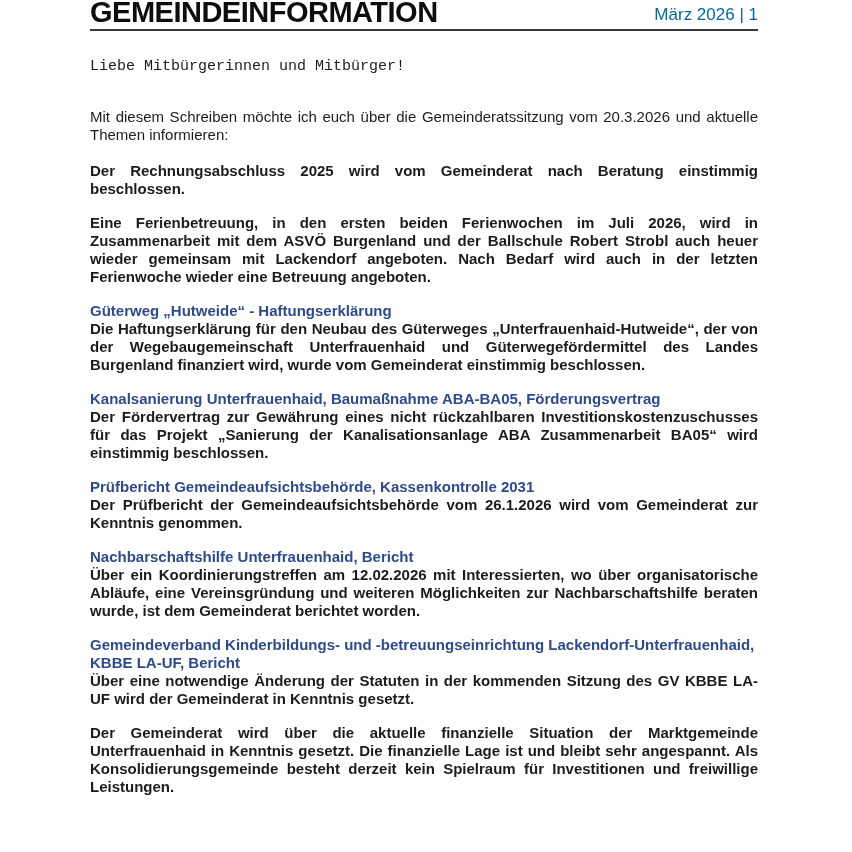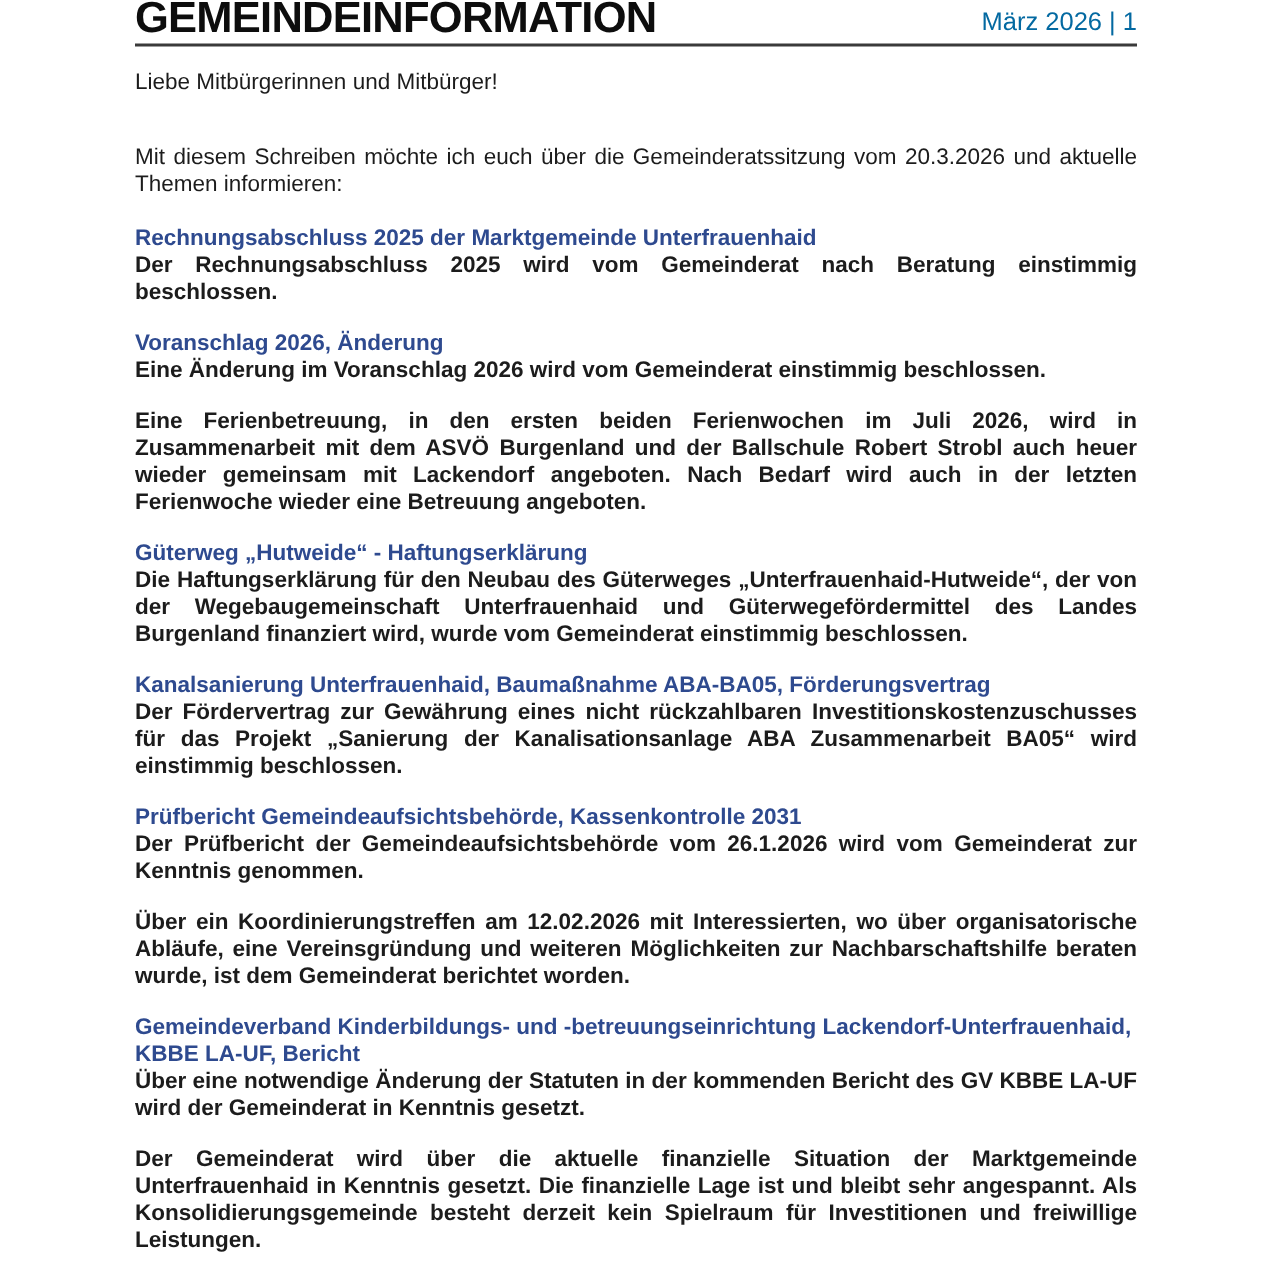--- a/index.html
+++ b/index.html
@@ -42,23 +42,24 @@
     white-space: nowrap;
     line-height: 22px;
     padding-bottom: 2px;
   }
   .rule {
     border: 0;
     border-top: 2.5px solid #3a3a3a;
     margin: 1px 0 0 0;
   }
   .greeting {
-    margin-top: 15px;
+    margin-top: 27px;
     font-size: 15px;
     line-height: 18px;
+    font-family: Liberation Mono, monospace;
   }
   .intro {
     margin-top: 32px;
     font-size: 15px;
     line-height: 18px;
     text-align: justify;
   }
   .section { margin-top: 16px; }
   .section.first { margin-top: 18px; }
   .section-title {
@@ -85,28 +86,23 @@
     <div class="title">GEMEINDEINFORMATION</div>
     <div class="issue">März 2026 | 1</div>
   </div>
   <hr class="rule">
 
   <div class="greeting">Liebe Mitbürgerinnen und Mitbürger!</div>
 
   <p class="intro">Mit diesem Schreiben möchte ich euch über die Gemeinderatssitzung vom 20.3.2026 und aktuelle Themen informieren:</p>
 
   <div class="section first">
-    <div class="section-title">Rechnungsabschluss 2025 der Marktgemeinde Unterfrauenhaid</div>
     <p class="section-body">Der Rechnungsabschluss 2025 wird vom Gemeinderat nach Beratung einstimmig beschlossen.</p>
   </div>
 
-  <div class="section">
-    <div class="section-title">Voranschlag 2026, Änderung</div>
-    <p class="section-body">Eine Änderung im Voranschlag 2026 wird vom Gemeinderat einstimmig beschlossen.</p>
-  </div>
 
   <div class="section">
     <p class="section-body">Eine Ferienbetreuung, in den ersten beiden Ferienwochen im Juli 2026, wird in Zusammenarbeit mit dem ASVÖ Burgenland und der Ballschule Robert Strobl auch heuer wieder gemeinsam mit Lackendorf angeboten. Nach Bedarf wird auch in der letzten Ferienwoche wieder eine Betreuung angeboten.</p>
   </div>
 
   <div class="section">
     <div class="section-title">Güterweg „Hutweide“ - Haftungserklärung</div>
     <p class="section-body">Die Haftungserklärung für den Neubau des Güterweges „Unterfrauenhaid-Hutweide“, der von der Wegebaugemeinschaft Unterfrauenhaid und Güterwegefördermittel des Landes Burgenland finanziert wird, wurde vom Gemeinderat einstimmig beschlossen.</p>
   </div>
 
@@ -114,25 +110,26 @@
     <div class="section-title">Kanalsanierung Unterfrauenhaid, Baumaßnahme ABA-BA05, Förderungsvertrag</div>
     <p class="section-body">Der Fördervertrag zur Gewährung eines nicht rückzahlbaren Investitionskostenzuschusses für das Projekt „Sanierung der Kanalisationsanlage ABA Zusammenarbeit BA05“ wird einstimmig beschlossen.</p>
   </div>
 
   <div class="section">
     <div class="section-title">Prüfbericht Gemeindeaufsichtsbehörde, Kassenkontrolle 2031</div>
     <p class="section-body">Der Prüfbericht der Gemeindeaufsichtsbehörde vom 26.1.2026 wird vom Gemeinderat zur Kenntnis genommen.</p>
   </div>
 
   <div class="section">
+    <div class="section-title">Nachbarschaftshilfe Unterfrauenhaid, Bericht</div>
     <p class="section-body">Über ein Koordinierungstreffen am 12.02.2026 mit Interessierten, wo über organisatorische Abläufe, eine Vereinsgründung und weiteren Möglichkeiten zur Nachbarschaftshilfe beraten wurde, ist dem Gemeinderat berichtet worden.</p>
   </div>
 
   <div class="section">
     <div class="section-title">Gemeindeverband Kinderbildungs- und -betreuungseinrichtung Lackendorf-Unterfrauenhaid, KBBE LA-UF, Bericht</div>
-    <p class="section-body">Über eine notwendige Änderung der Statuten in der kommenden Bericht des GV KBBE LA-UF wird der Gemeinderat in Kenntnis gesetzt.</p>
+    <p class="section-body">Über eine notwendige Änderung der Statuten in der kommenden Sitzung des GV KBBE LA-UF wird der Gemeinderat in Kenntnis gesetzt.</p>
   </div>
 
   <div class="section">
     <p class="section-body">Der Gemeinderat wird über die aktuelle finanzielle Situation der Marktgemeinde Unterfrauenhaid in Kenntnis gesetzt. Die finanzielle Lage ist und bleibt sehr angespannt. Als Konsolidierungsgemeinde besteht derzeit kein Spielraum für Investitionen und freiwillige Leistungen.</p>
   </div>
 
 </div>
 
 </body></html>

